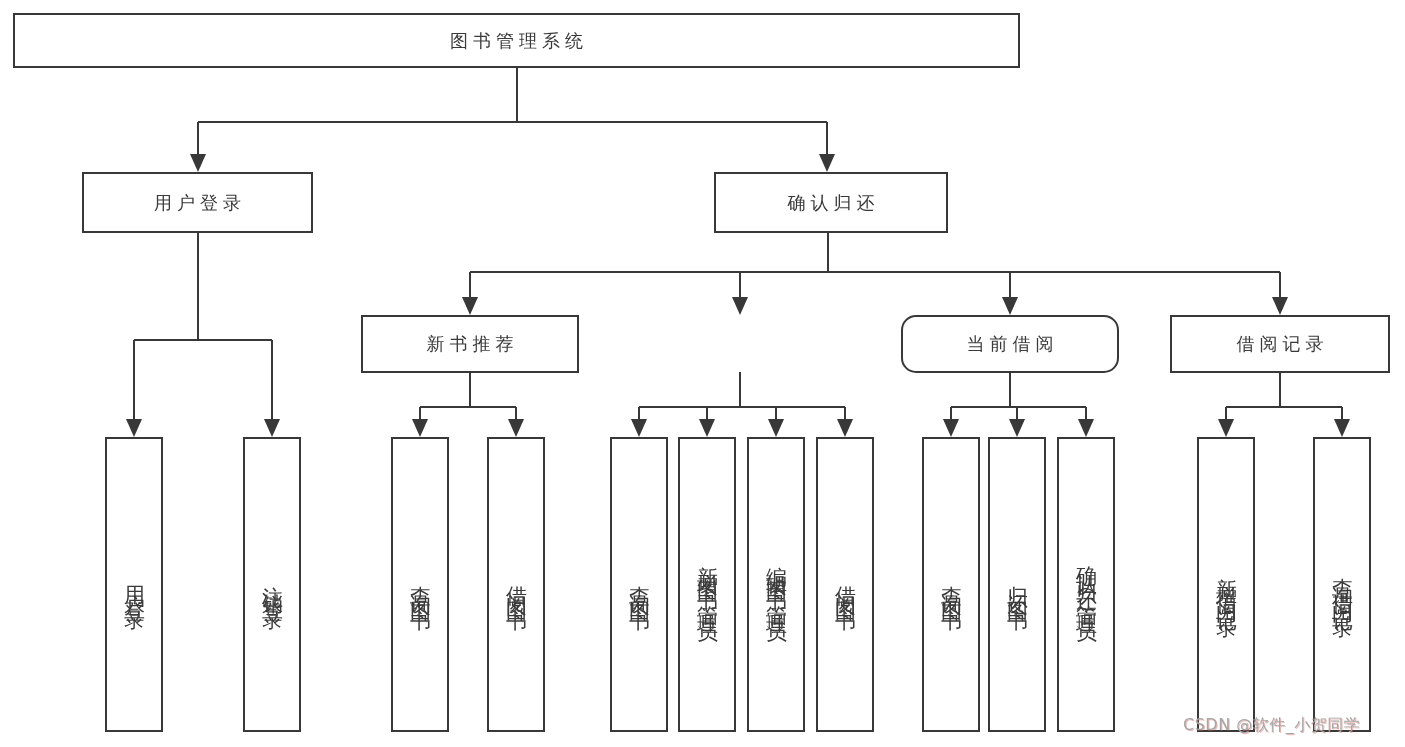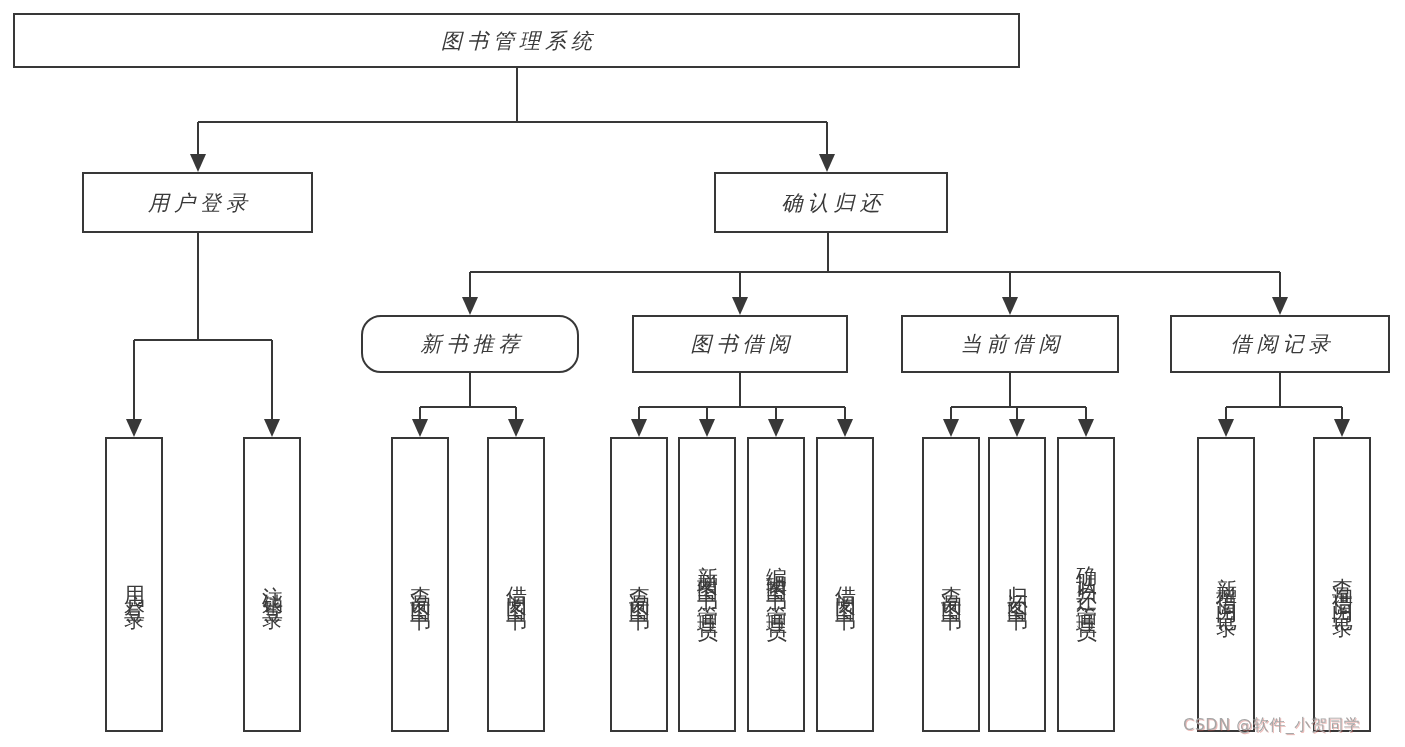--- a/index.html
+++ b/index.html
@@ -16,34 +16,34 @@
     font-family:"DejaVu Sans","Liberation Sans",sans-serif;
     color:var(--text);
   }
   .connectors{position:absolute;left:0;top:0;width:1405px;height:747px;color:var(--line);}
   .box{
     position:absolute;box-sizing:border-box;
     background:var(--box-fill);
     border:2px solid var(--line);
     display:flex;align-items:center;justify-content:center;
   }
-  .hlabel{font-size:21px;letter-spacing:5px;text-indent:5px;white-space:nowrap;font-style:italic;}
+  .hlabel{font-size:18px;letter-spacing:5px;text-indent:5px;white-space:nowrap;}
   .vlabel{
     writing-mode:vertical-rl;
     font-size:21px;letter-spacing:8px;line-height:1.1;white-space:nowrap;
   }
   
   #n-root{left:13px;top:13px;width:1007px;height:55px;}
   
   #n-user-login{left:82px;top:172px;width:231px;height:61px;}
   #n-book-mgmt{left:714px;top:172px;width:234px;height:61px;}
   
-  #n-newbook{left:361px;top:315px;width:218px;height:58px;border-radius:20px;}
+  #n-newbook{left:361px;top:315px;width:218px;height:58px;}
   #n-bookborrow{left:632px;top:315px;width:216px;height:58px;}
-  #n-currentborrow{left:901px;top:315px;width:218px;height:58px;}
+  #n-currentborrow{left:901px;top:315px;width:218px;height:58px;border-radius:15px;}
   #n-records{left:1170px;top:315px;width:220px;height:58px;}
   
   .vbox{top:437px;width:58px;height:295px;}
   #v1{left:105px;} #v2{left:243px;} #v3{left:391px;} #v4{left:487px;}
   #v5{left:610px;} #v6{left:678px;} #v7{left:747px;} #v8{left:816px;}
   #v9{left:922px;} #v10{left:988px;} #v11{left:1057px;}
   #v12{left:1197px;} #v13{left:1313px;}
   .watermark{
     position:absolute;left:1183px;top:715px;
     font-size:16px;color:var(--watermark);letter-spacing:.5px;white-space:nowrap;
@@ -102,23 +102,20 @@
   <div class="box" id="n-user-login">
     <span class="hlabel">用户登录</span>
   </div>
   <div class="box" id="n-book-mgmt">
     <span class="hlabel">确认归还</span>
   </div>
 
   <div class="box" id="n-newbook">
     <span class="hlabel">新书推荐</span>
   </div>
-  <div class="box" id="n-bookborrow">
-    <span class="hlabel">图书借阅</span>
-  </div>
   <div class="box" id="n-currentborrow">
     <span class="hlabel">当前借阅</span>
   </div>
   <div class="box" id="n-records">
     <span class="hlabel">借阅记录</span>
   </div>
 
   <div class="box vbox" id="v1">
     <span class="vlabel">用户登录</span>
   </div>

